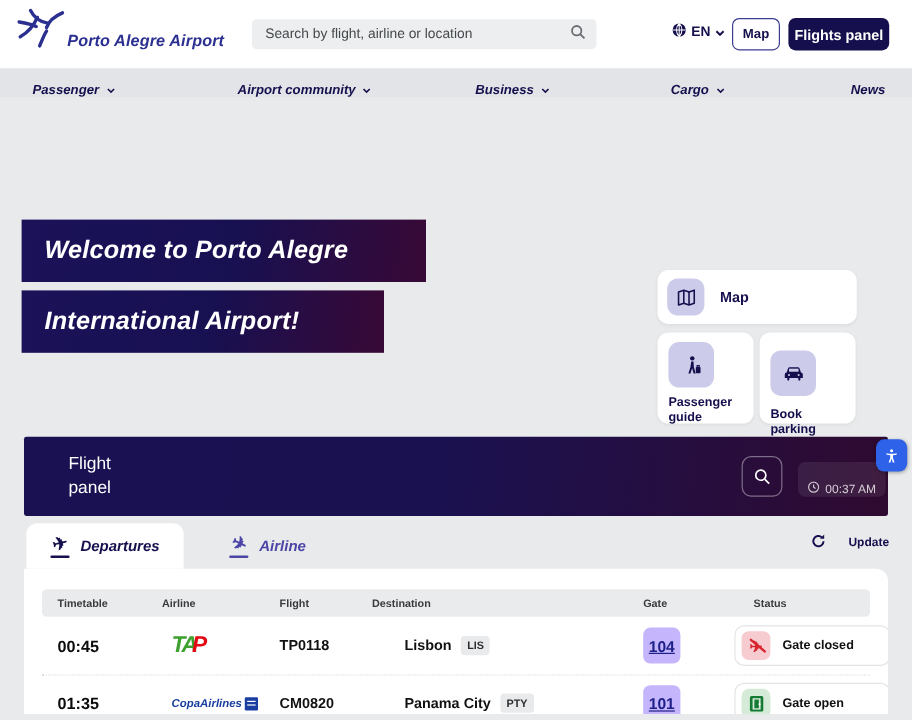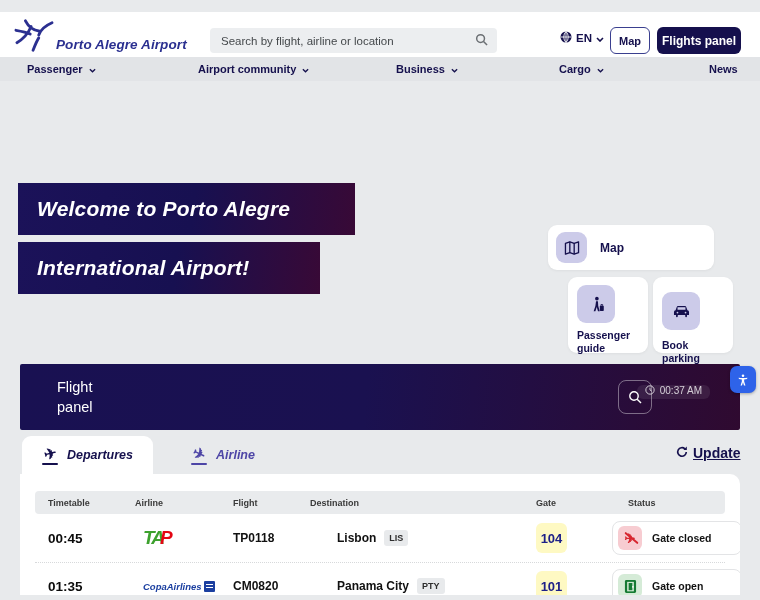--- a/index.html
+++ b/index.html
@@ -4,68 +4,68 @@
 <style>
   * { margin:0; padding:0; box-sizing:border-box; }
   html,body { width:760px; height:600px; }
   body {
     position:relative;
     font-family:"Liberation Sans", sans-serif;
     background:#e8eaec;
     overflow:hidden;
   }
   
-  .topbar { position:absolute; left:0; top:12px; width:760px; height:57px; background:#fff; }
+  .topbar { position:absolute; left:0; top:0; width:760px; height:57px; background:#fff; }
   .logo { position:absolute; left:13px; top:5px; display:flex; align-items:flex-end; gap:1px; cursor:pointer; }
   .logo-text { color:#2b3090; font-weight:bold; font-style:italic; font-size:13.5px; padding-bottom:7px; letter-spacing:.1px; }
   .search { position:absolute; left:210px; top:16px; width:287px; height:25px; background:#eceef0; border-radius:4px; display:flex; align-items:center; padding:0 9px 0 11px; }
   .search input { flex:1; border:none; background:transparent; outline:none; font-size:11.5px; color:#3c4043; font-family:"Liberation Sans",sans-serif; }
   .search input::placeholder { color:#3c4043; opacity:.95; }
   .lang { position:absolute; left:560px; top:19px; display:flex; align-items:center; gap:4px; color:#15104d; font-weight:bold; font-size:11.5px; cursor:pointer; }
   .btn-map { position:absolute; left:610px; top:15px; width:40px; height:27px; border:1.5px solid #3a3f8f; border-radius:6px; background:#fff; color:#15104d; font-weight:bold; font-size:11px; display:flex; align-items:center; justify-content:center; cursor:pointer; }
   .btn-flights { position:absolute; left:657px; top:15px; width:84px; height:27px; background:#15104d; border-radius:6px; color:#fff; font-weight:bold; font-size:12px; display:flex; align-items:center; justify-content:center; cursor:pointer; }
   
   .nav { position:absolute; left:0; top:57px; width:760px; height:24px; background:#e2e4e7; }
-  .nav-item { position:absolute; top:0; height:24px; display:flex; align-items:center; gap:6px; color:#15104d; font-weight:bold; font-size:11px; cursor:pointer; }
+  .nav-item { position:absolute; top:0; height:24px; display:flex; align-items:flex-end; gap:6px; color:#15104d; font-weight:bold; font-size:11px; cursor:pointer;font-style:italic; }
   
   .hero-bar { position:absolute; left:18px; height:52px; display:flex; align-items:center; padding-left:19px;
     background:linear-gradient(97deg,#1b1259 0%,#171051 52%,#380936 100%); }
   .hero-bar span { color:#fff; font-size:21px; font-style:italic; font-weight:bold; letter-spacing:.2px; }
   .hero1 { top:183px; width:337px; }
   .hero2 { top:242px; width:302px; }
   
   .card { position:absolute; background:#fff; border-radius:9px; box-shadow:0 1px 3px rgba(0,0,0,.05); cursor:pointer; }
   .icon-tile { background:#cccbe9; border-radius:9px; display:flex; align-items:center; justify-content:center; }
   .card-map { left:548px; top:225px; width:166px; height:45px; display:flex; align-items:center; gap:13px; padding-left:8px; }
   .card-map .icon-tile { width:31px; height:31px; }
   .card-map .lbl { font-size:12px; font-weight:bold; color:#15104d; }
-  .card-sm { width:80px; height:76px; padding:8px 9px;margin-left:20px; }
+  .card-sm { width:80px; height:76px; padding:8px 9px; }
   .card-guide { left:548px; top:277px; }
   .card-parking { left:633px; top:277px; }
   .card-sm .icon-tile { width:38px; height:38px; }
   .card-sm .lbl { display:block; margin-top:6px; font-size:10.5px; font-weight:bold; color:#15104d; line-height:1.25; }
   .card-parking .icon-tile { margin-top:7px; }
   .card-parking .lbl { margin-top:9px; }
   
   .fpanel { position:absolute; left:20px; top:364px; width:720px; height:66px;
     background:linear-gradient(95deg,#191152 0%,#1a1150 48%,#2f0a30 100%); border-radius:2px; }
   .fp-title { position:absolute; left:37px; top:13px; color:#fff; font-size:14.5px; line-height:20px; font-weight:normal; }
   .fp-search { position:absolute; right:88px; top:16px; width:34px; height:34px; border:1px solid rgba(255,255,255,.4); border-radius:8px; background:transparent; display:flex; align-items:center; justify-content:center; cursor:pointer; }
-  .fp-time { position:absolute; right:30px; top:21px; height:14px; padding:0 8px; background:rgba(255,255,255,.08); border-radius:6px; display:flex; align-items:flex-start; gap:5px; color:rgba(255,255,255,.78); font-size:10px; }
+  .fp-time { position:absolute; right:2px; top:21px; height:29px; padding:0 8px; background:rgba(255,255,255,.08); border-radius:6px; display:flex; align-items:flex-end; gap:5px; color:rgba(255,255,255,.78); font-size:10px; }
   .a11y { position:absolute; left:730px; top:366px; width:26px; height:27px; background:#2e63e9; border-radius:7px; display:flex; align-items:center; justify-content:center; cursor:pointer; z-index:6; box-shadow:0 1px 3px rgba(0,0,0,.3); }
   
   .tab { position:absolute; top:436px; height:38px; display:flex; align-items:center; justify-content:center; gap:9px; font-weight:bold; font-style:italic; font-size:12.5px; cursor:pointer; }
   .tab-dep { left:22px; width:131px; background:#fff; border-radius:9px 9px 0 0; color:#15104d; }
   .tab-arr { left:168px; width:110px; color:#4d45a6; }
   .plane-wrap { display:flex; flex-direction:column; align-items:center; }
   .plane { font-size:15px; line-height:1; font-style:normal; }
   .plane-dep { transform:rotate(-14deg); }
   .plane-arr { transform:rotate(26deg); }
   .plane-under { width:16px; height:2px; background:currentColor; margin-top:2px; border-radius:1px; }
-  .update { position:absolute; left:676px; top:445px; display:flex; align-items:center; gap:5px; color:#15104d; font-weight:bold; font-size:14px; cursor:pointer;text-decoration:underline; }
+  .update { position:absolute; left:676px; top:445px; display:flex; align-items:center; gap:19px; color:#15104d; font-weight:bold; font-size:10px; cursor:pointer; }
   
   .panel { position:absolute; left:20px; top:474px; width:720px; height:121px; background:#fff; border-radius:0 10px 0 0; overflow:hidden; }
   .grid6 { display:grid; grid-template-columns:87px 98px 77px 226px 76px 1fr; align-items:center; }
   .thead { position:absolute; left:15px; top:17px; width:690px; height:23px; background:#e9ebed; border-radius:4px; padding-left:13px; font-size:9px; font-weight:bold; color:#3a3a3a; }
   .thead .th-status { padding-left:16px; }
   .row { position:absolute; left:0; width:720px; height:46px; padding-left:28px; }
   .row1 { top:41px; }
   .row2 { top:89px; }
   .sep { position:absolute; left:15px; right:15px; top:88px; border-top:1.5px dotted #d7d9db; }
   .t-time { font-size:13.5px; font-weight:bold; color:#0b0b0b; }
@@ -73,21 +73,21 @@
   .t-dest { display:flex; align-items:center; gap:8px; }
   .t-dest .name { font-size:12px; font-weight:bold; color:#111;padding-left:27px; }
   .code { background:#e8eaec; border-radius:3px; font-size:9px; font-weight:bold; padding:3px 5px; color:#2d2d2d; }
   .airline-cell { padding-left:8px; display:flex; align-items:center; }
   .tap { font-weight:bold; font-style:italic; font-size:19px; letter-spacing:-2px; }
   .tap .g { color:#3da12e; }
   .tap .r { color:#e30613; margin-left:-3px; }
   .copa { display:flex; align-items:flex-end; gap:2px; font-size:9.5px; font-weight:bold; color:#1b3fa0; font-style:italic; }
   .copa-box { width:11px; height:11px; background:#1b3fa0; border-radius:1px; position:relative; }
   .copa-box::after { content:""; position:absolute; left:2px; top:3px; width:7px; height:1.5px; background:#fff; box-shadow:0 3px 0 #fff; }
-  .gate { width:31px; height:30px; background:#fef9c3; border-radius:6px; display:flex; align-items:center; justify-content:center; color:#1d2088; font-weight:bold; font-size:13px; }
+  .gate { width:31px; height:30px; background:#c4b5fd; border-radius:6px; display:flex; align-items:center; justify-content:center; color:#1d2088; font-weight:bold; font-size:13px;text-decoration:underline; }
   .status-btn { display:flex; align-items:center; gap:10px; width:130px; height:34px; border:1px solid #e3e4e6; border-radius:8px; background:#fff; padding-left:5px; font-size:10.5px; font-weight:bold; color:#111; cursor:pointer; }
   .status-ico { width:24px; height:24px; border-radius:6px; display:flex; align-items:center; justify-content:center; flex:0 0 24px; }
   .st-closed { background:#f7ccd1; }
   .st-open { background:#d5ebd7; }
   .noplane { position:relative; color:#d7262f; font-size:13px; line-height:1; }
   .noplane::after { content:""; position:absolute; left:-2px; top:5px; width:17px; height:2px; background:#d7262f; transform:rotate(40deg); border-radius:1px; }
 </style>
 </head>
 <body>
 

